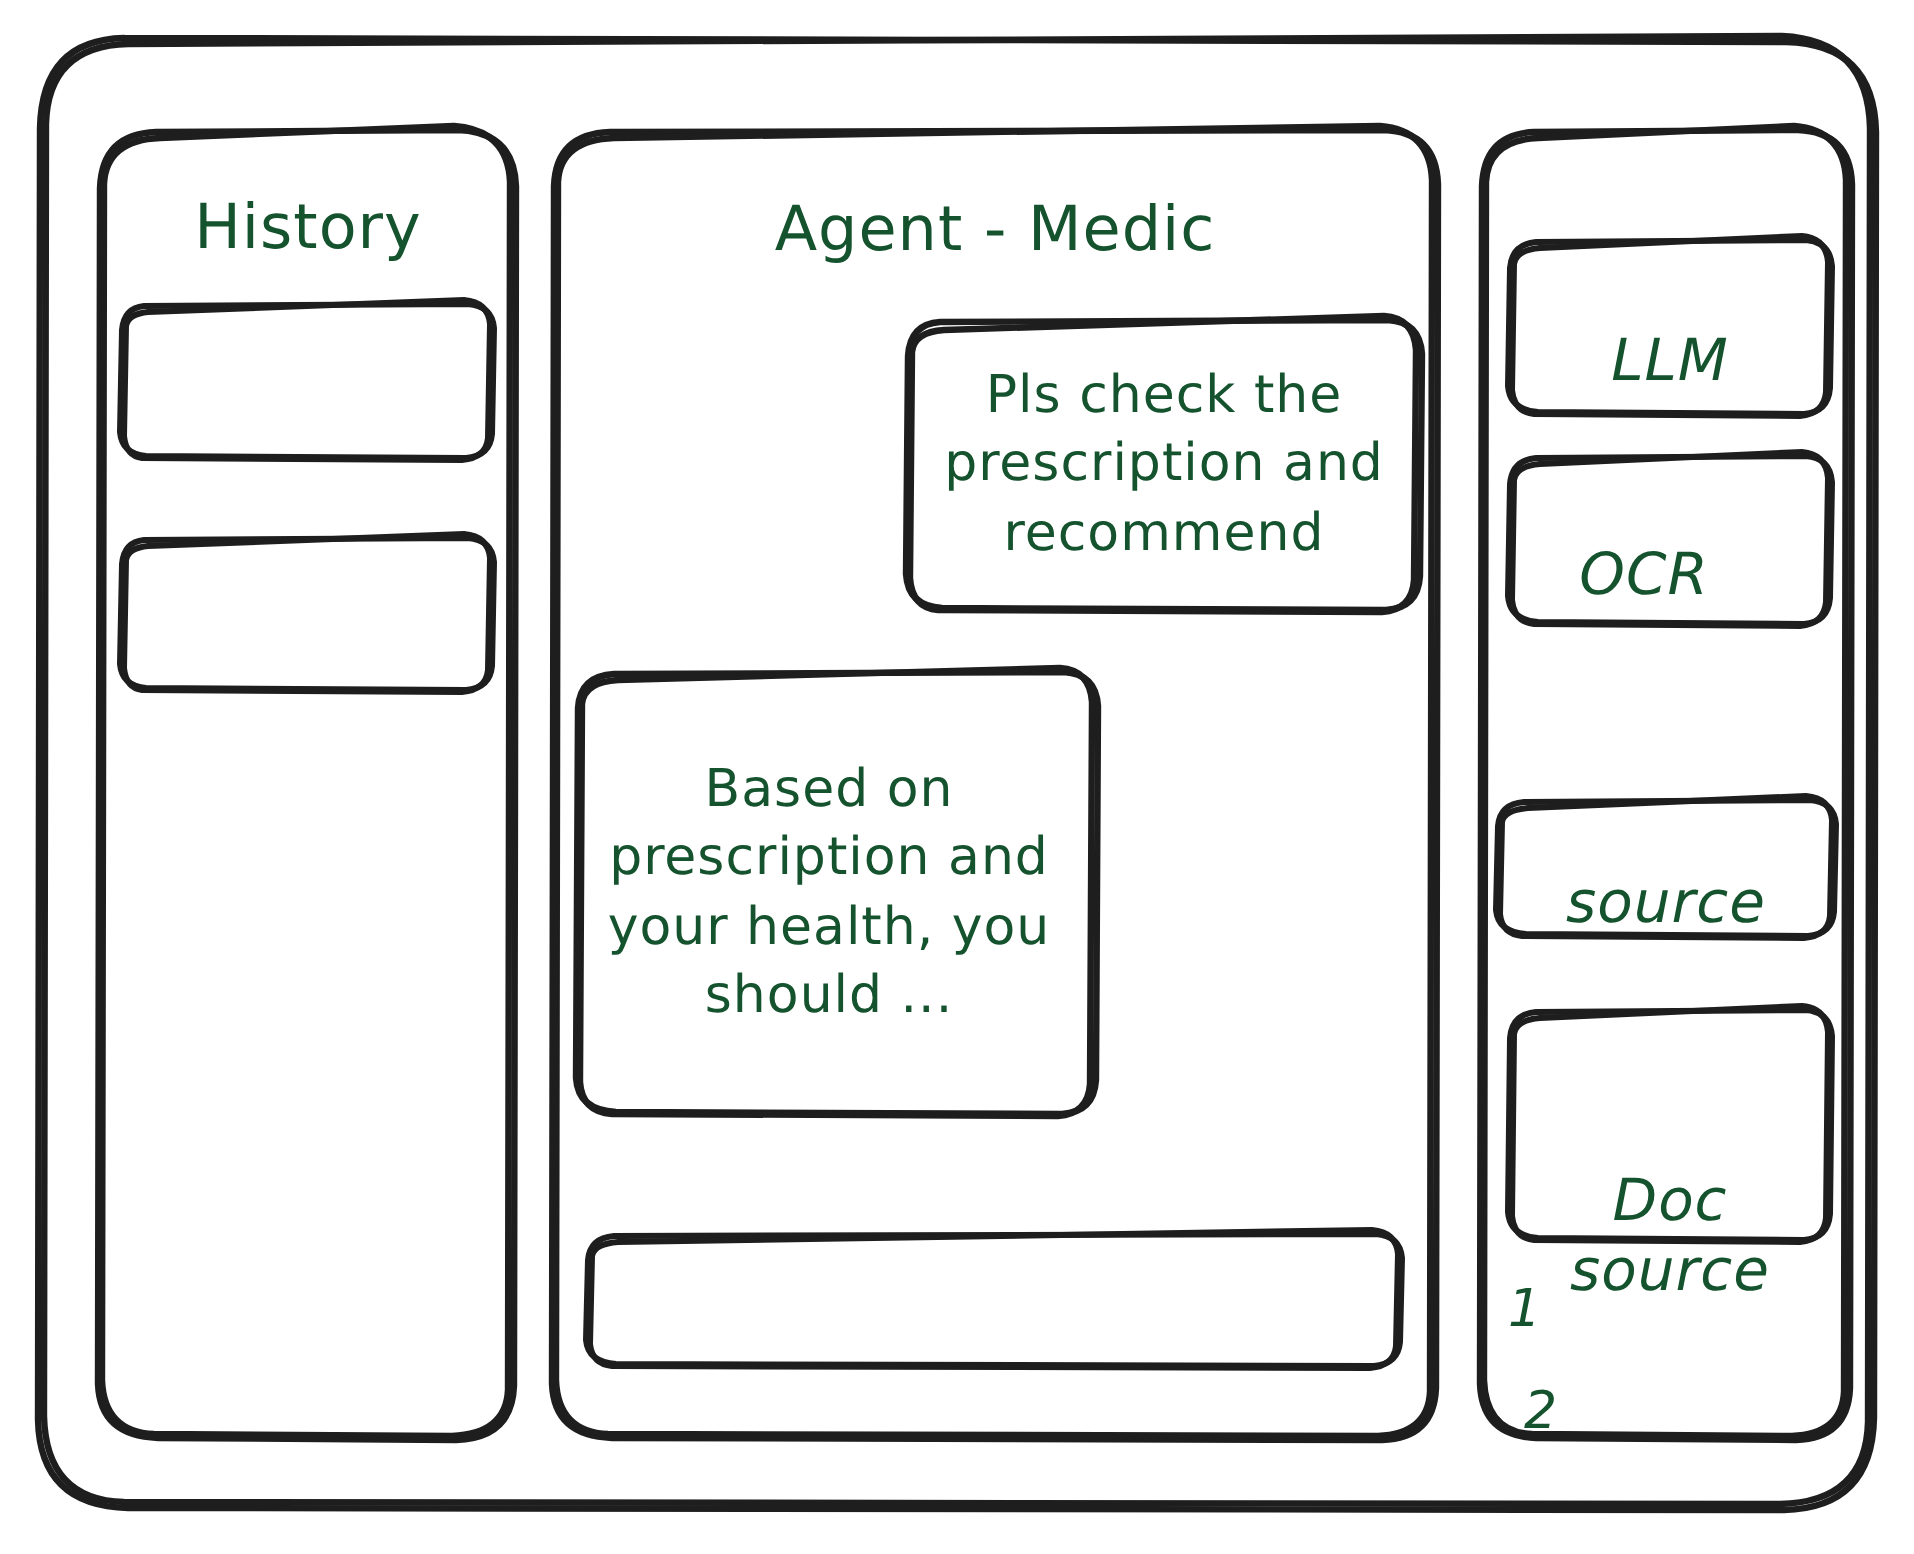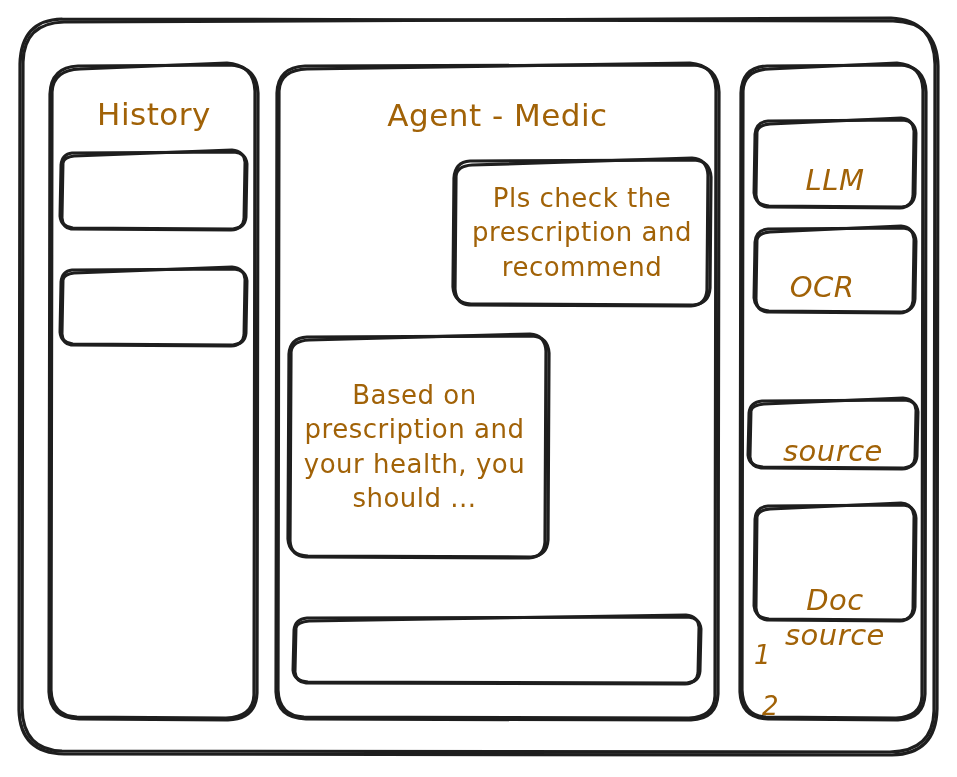--- a/index.html
+++ b/index.html
@@ -38,21 +38,21 @@
     position: absolute;
     display: flex;
     align-items: center;
     justify-content: center;
     text-align: center;
     color: #1e1e1e;
     box-sizing: border-box;
   }
   .label {
     font-family: "DejaVu Sans", sans-serif;
-    color: #a16207;
+    color: #14532d;
     letter-spacing: 0.5px;
   }
   .title-text {
     font-size: 31px;
     line-height: 1.1;
   }
   .bubble-text {
     font-size: 26px;
     line-height: 1.32;
     padding: 0 10px;

